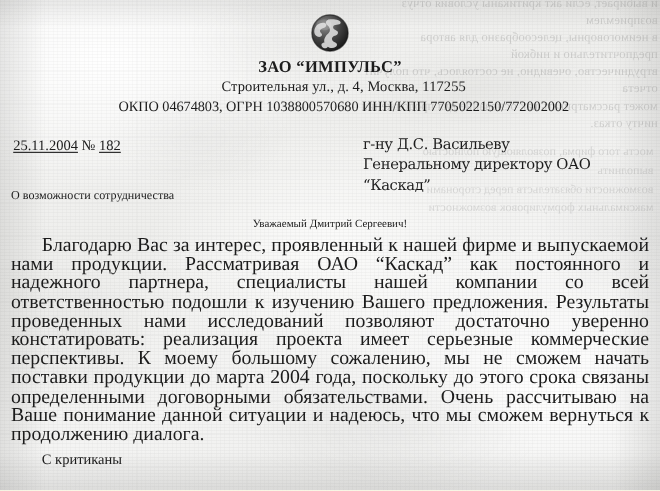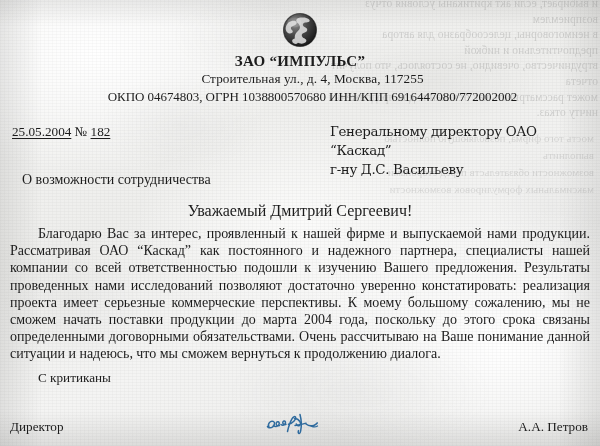--- a/index.html
+++ b/index.html
@@ -135,33 +135,33 @@
     left: 330px;
     top: 0;
     font-size: 13.4px;
     line-height: 19px;
     font-family: "DejaVu Serif", serif;
     letter-spacing: -.35px;
   }
 
   .subject {
     margin-top: 8px;
-    padding-left: 22px;
-    font-size: 14px;
+    padding-left: 10px;
+    font-size: 11px;
   }
 
   .salutation {
     margin-top: 14px;
     text-align: center;
-    font-size: 16px;
+    font-size: 10px;
   }
 
   .body {
     margin: 5px 10px 0 10px;
-    font-size: 14px;
+    font-size: 18px;
     line-height: 17.2px;
     text-align: justify;
     text-indent: 28px;
     letter-spacing: -.02px;
     hyphens: manual;
   }
 
   .closing {
     margin: 7px 0 0 10px;
     text-indent: 28px;
@@ -238,36 +238,36 @@
             <path d="M21.5 7.6c2.6-.5 5.3.1 7.3 1.6 1.3 1 1.1 2.3-.3 2.8-1.5.5-3.2.2-4.6 1-1.2.7-1.4 2.1-.6 3.1.9 1.1 2.6 1.3 3.5 2.4.8 1 .5 2.4-.5 3.2-1.2 1-3 1-4 2.1-.9 1-.6 2.5.3 3.4 1 1 2.6 1.2 3.4 2.4.7 1 .3 2.3-.7 3-1.7 1.2-3.9 1.3-5.8.7-2.1-.7-3.8-2.3-4.5-4.4-.6-1.9-.2-4 .9-5.6 1-1.5 2.6-2.5 3.5-4.1.8-1.5.6-3.4-.4-4.8-.8-1.1-2.1-1.8-2.6-3.1-.4-1.2.3-2.5 1.4-3.1.9-.5 1.9-.5 2.7-.6z"></path>
             <path d="M13.5 29c1.3-.7 2.9-.5 4 .5.9.8 1.1 2.2.4 3.2-.8 1.2-2.5 1.5-3.8.9-1.4-.6-2.2-2.2-1.8-3.6.2-.5.6-.8 1.2-1z"></path>
           </g>
           <ellipse cx="14.5" cy="12.5" rx="7" ry="5" fill="#ffffff" opacity=".14"></ellipse>
           <circle cx="20" cy="20" r="16.5" fill="none" stroke="#0b0b0b" stroke-width="1.1" opacity=".55"></circle>
         </svg>
       </div>
 
       <div class="company-name">ЗАО “ИМПУЛЬС”</div>
       <div class="lh-line">Строительная ул., д. 4, Москва, 117255</div>
-      <div class="lh-line codes">ОКПО 04674803, ОГРН 1038800570680 ИНН/КПП 6916447080/772002002</div>
+      <div class="lh-line codes">ОКПО 04674803, ОГРН 1038800570680 ИНН/КПП 7705022150/772002002</div>
     </div>
 
     <div class="ref-row">
 
       <div class="ref-block">
         <div>
-          <span class="u">25.05.2004</span>
+          <span class="u">25.11.2004</span>
           <span>№</span>
           <span class="u">182</span>
         </div>
       </div>
 
       <div class="addressee">
+        <div>г-ну Д.С. Васильеву</div>
         <div>Генеральному директору ОАО “Каскад”</div>
-        <div>г-ну Д.С. Васильеву</div>
       </div>
     </div>
 
     <div class="subject">О возможности сотрудничества</div>
 
     <div class="salutation">Уважаемый Дмитрий Сергеевич!</div>
 
     <div class="body">Благодарю Вас за интерес, проявленный к нашей фирме и выпускаемой нами продукции. Рассматривая ОАО “Каскад” как постоянного и надежного партнера, специалисты нашей компании со всей ответственностью подошли к изучению Вашего предложения. Результаты проведенных нами исследований позволяют достаточно уверенно констатировать: реализация проекта имеет серьезные коммерческие перспективы. К моему большому сожалению, мы не сможем начать поставки продукции до марта 2004 года, поскольку до этого срока связаны определенными договорными обязательствами. Очень рассчитываю на Ваше понимание данной ситуации и надеюсь, что мы сможем вернуться к продолжению диалога.</div>
 
     <div class="closing">С критиканы</div>

